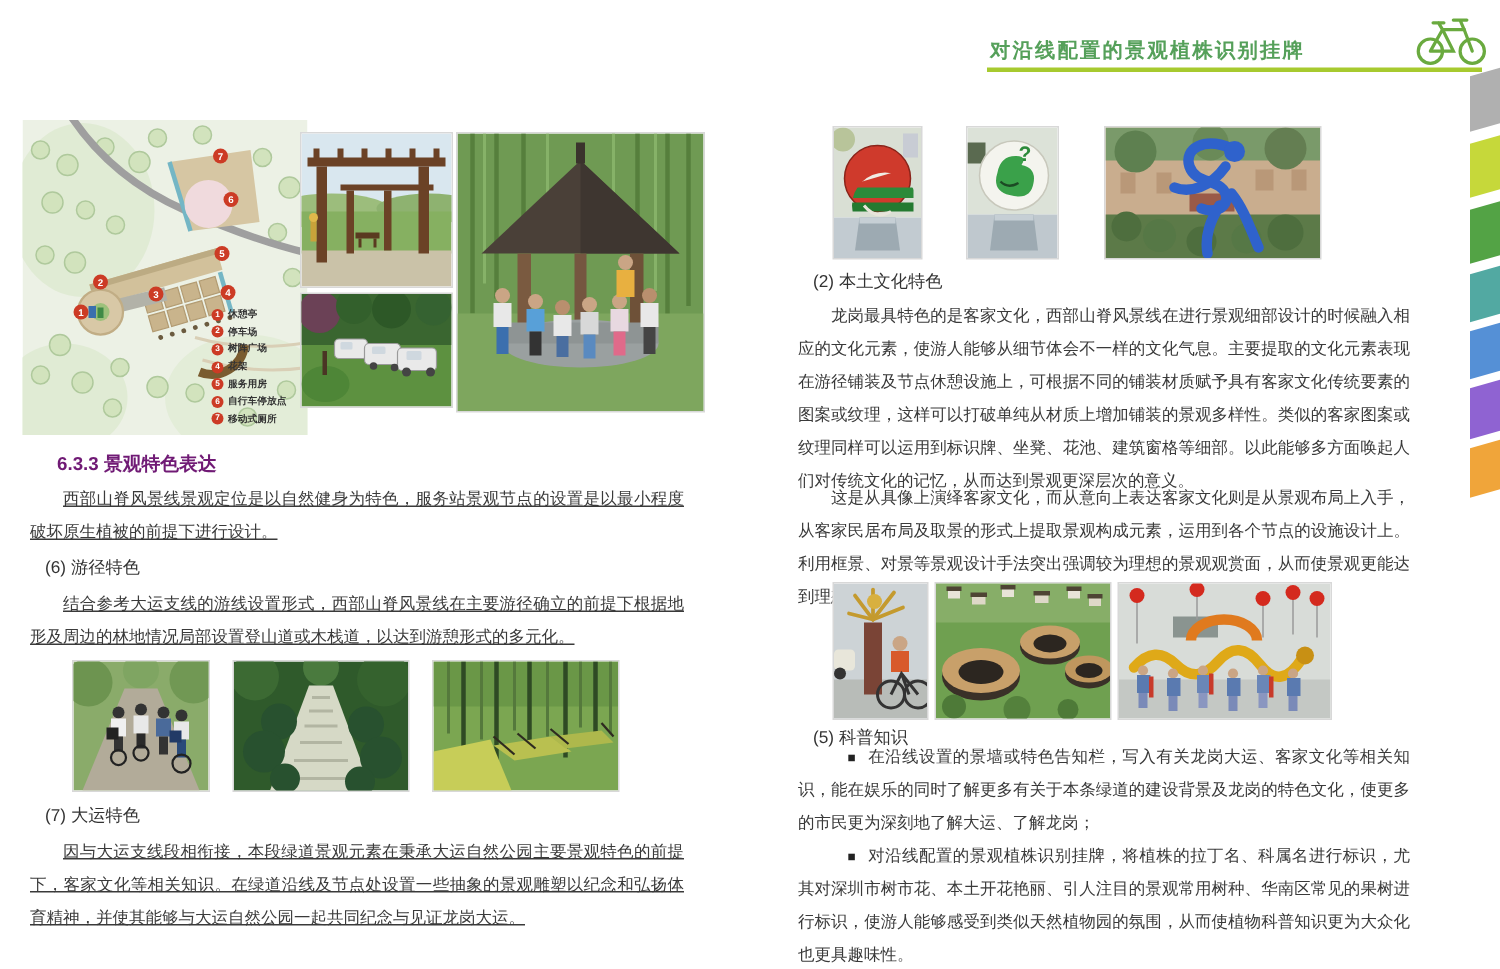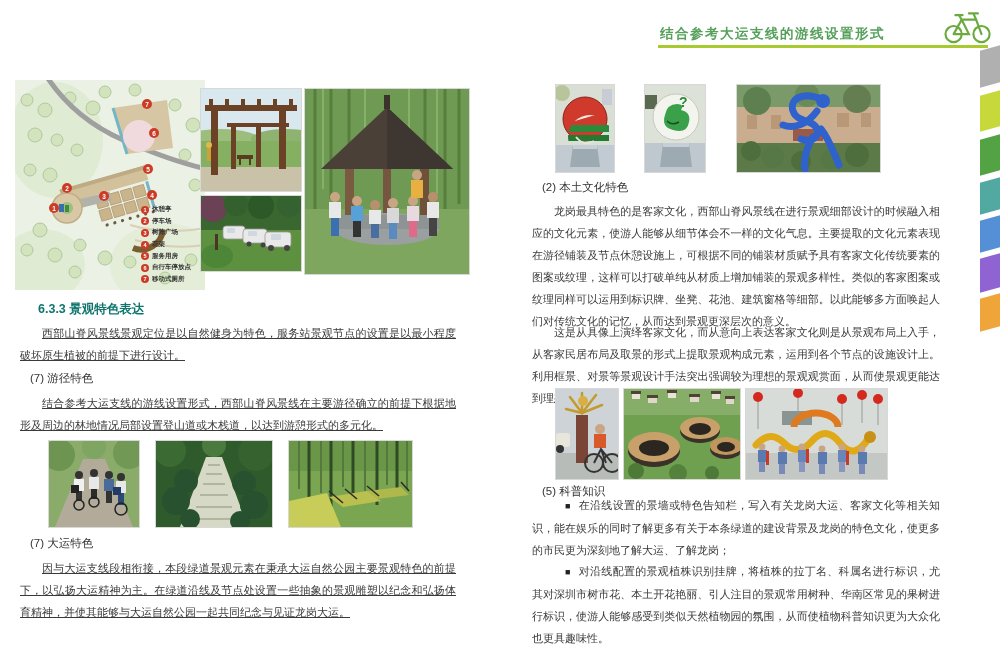--- a/index.html
+++ b/index.html
@@ -13,34 +13,34 @@
   
   .bar{left:980px;width:20px;transform:skewY(-16deg);}
   
   .photo{border:1px solid #d8d8d8;background:#fff;box-sizing:border-box;}
   .photo svg{display:block;width:100%;height:100%;}
   
   .txt{font-size:11px;line-height:22px;text-align:justify;color:#3a3a3a;}
   .indent{text-indent:2em;}
   .colL{width:436px;text-decoration:underline;}
   .colR{width:408px;}
-  .h-sec{font-size:12.5px;font-weight:bold;color:#0f766e;}
+  .h-sec{font-size:12.5px;font-weight:bold;color:#701a75;}
   .h-sub{font-size:11.5px;color:#333;padding-left:10px;}
   .bullet{text-indent:3em;}
   .bullet .bm{margin-right:8px;font-size:9px;color:#222;}
   
   .legend-row{display:flex;align-items:center;height:11.6px;}
   .legend-num{width:8px;height:8px;border-radius:50%;background:#cc3b25;color:#fff;font-size:5.5px;
               line-height:8px;text-align:center;margin-right:3px;flex:none;font-weight:bold;}
   .legend-label{font-size:6.5px;color:#333;white-space:nowrap;font-weight:bold;}
 </style>
 </head>
 <body>
 
-<div class="abs hdr-title">结合参考大运支线的游线设置形式</div>
+<div class="abs hdr-title">对沿线配置的景观植株识别挂牌</div>
 <div class="abs hdr-line"></div>
 <svg class="abs bike" viewBox="0 0 60 42">
   <g fill="none" stroke="#6aaa3f" stroke-width="2.4" stroke-linecap="round">
     <circle cx="14" cy="30" r="9"></circle>
       <circle cx="45" cy="30" r="9"></circle>
     <path d="M14,30 L23,14 L39,14 L45,30 M23,14 L31,30 L14,30"></path>
     <path d="M39,14 L36,7 M31,7 L41,7"></path>
     <path d="M23,14 L20,9 M16,9 L24,9"></path>
   </g>
 </svg>
@@ -273,21 +273,21 @@
         <rect x="122" y="113" width="12" height="16" fill="#e8e8e8"></rect>
         <rect x="124" y="129" width="8" height="18" fill="#444"></rect>
       <circle cx="112" cy="86" r="5" fill="#caa585"></circle>
         <rect x="106" y="91" width="12" height="18" fill="#e8b040"></rect>
     </g>
   </svg>
 </div>
 
 <div class="abs h-sec" style="left:38px;top:301px">6.3.3 景观特色表达</div>
 <div class="abs txt indent colL" style="left:20px;top:322px">西部山脊风景线景观定位是以自然健身为特色，服务站景观节点的设置是以最小程度破坏原生植被的前提下进行设计。</div>
-<div class="abs h-sub" style="left:20px;top:371px">(7) 游径特色</div>
+<div class="abs h-sub" style="left:20px;top:371px">(6) 游径特色</div>
 <div class="abs txt indent colL" style="left:20px;top:392px">结合参考大运支线的游线设置形式，西部山脊风景线在主要游径确立的前提下根据地形及周边的林地情况局部设置登山道或木栈道，以达到游憩形式的多元化。</div>
 
 <div class="abs photo" style="left:48px;top:440px;width:92px;height:88px">
   <svg viewBox="0 0 90 86" preserveAspectRatio="none">
     <rect width="90" height="86" fill="#8aab6a"></rect>
     <circle cx="10" cy="14" r="16" fill="#6d9450"></circle>
       <circle cx="80" cy="12" r="16" fill="#719854"></circle>
       <circle cx="45" cy="6" r="12" fill="#7fa562"></circle>
     <polygon points="34,18 56,18 84,86 6,86" fill="#b2ab99"></polygon>
     <g>
@@ -361,21 +361,21 @@
     <g stroke="#2e2a20" stroke-width="1.5">
         <line x1="40" y1="50" x2="54" y2="62"></line>
         <line x1="78" y1="45" x2="90" y2="55"></line>
         <line x1="112" y1="41" x2="120" y2="50"></line>
         <line x1="56" y1="48" x2="68" y2="58"></line>
       </g>
   </svg>
 </div>
 
 <div class="abs h-sub" style="left:20px;top:536px">(7) 大运特色</div>
-<div class="abs txt indent colL" style="left:20px;top:557px">因与大运支线段相衔接，本段绿道景观元素在秉承大运自然公园主要景观特色的前提下，以弘扬大运精神为主。在绿道沿线及节点处设置一些抽象的景观雕塑以纪念和弘扬体育精神，并使其能够与大运自然公园一起共同纪念与见证龙岗大运。</div>
+<div class="abs txt indent colL" style="left:20px;top:557px">因与大运支线段相衔接，本段绿道景观元素在秉承大运自然公园主要景观特色的前提下，客家文化等相关知识。在绿道沿线及节点处设置一些抽象的景观雕塑以纪念和弘扬体育精神，并使其能够与大运自然公园一起共同纪念与见证龙岗大运。</div>
 
 <div class="abs photo" style="left:555px;top:84px;width:60px;height:89px">
   <svg viewBox="0 0 58 87" preserveAspectRatio="none">
     <rect width="58" height="60" fill="#d9dfd4"></rect>
       <rect y="60" width="58" height="27" fill="#c2cbd1"></rect>
     <circle cx="6" cy="8" r="8" fill="#b8c49a"></circle>
       <rect x="46" y="4" width="10" height="16" fill="#c8ccd4"></rect>
     <path d="M17,60 h24 l3,22 h-30 z" fill="#9daab2"></path>
       <path d="M17,60 h24 v4 h-24 z" fill="#c6cfd5"></path>
     <circle cx="29" cy="34" r="22" fill="#cf3a2c" stroke="#8a241a" stroke-width="1"></circle>

